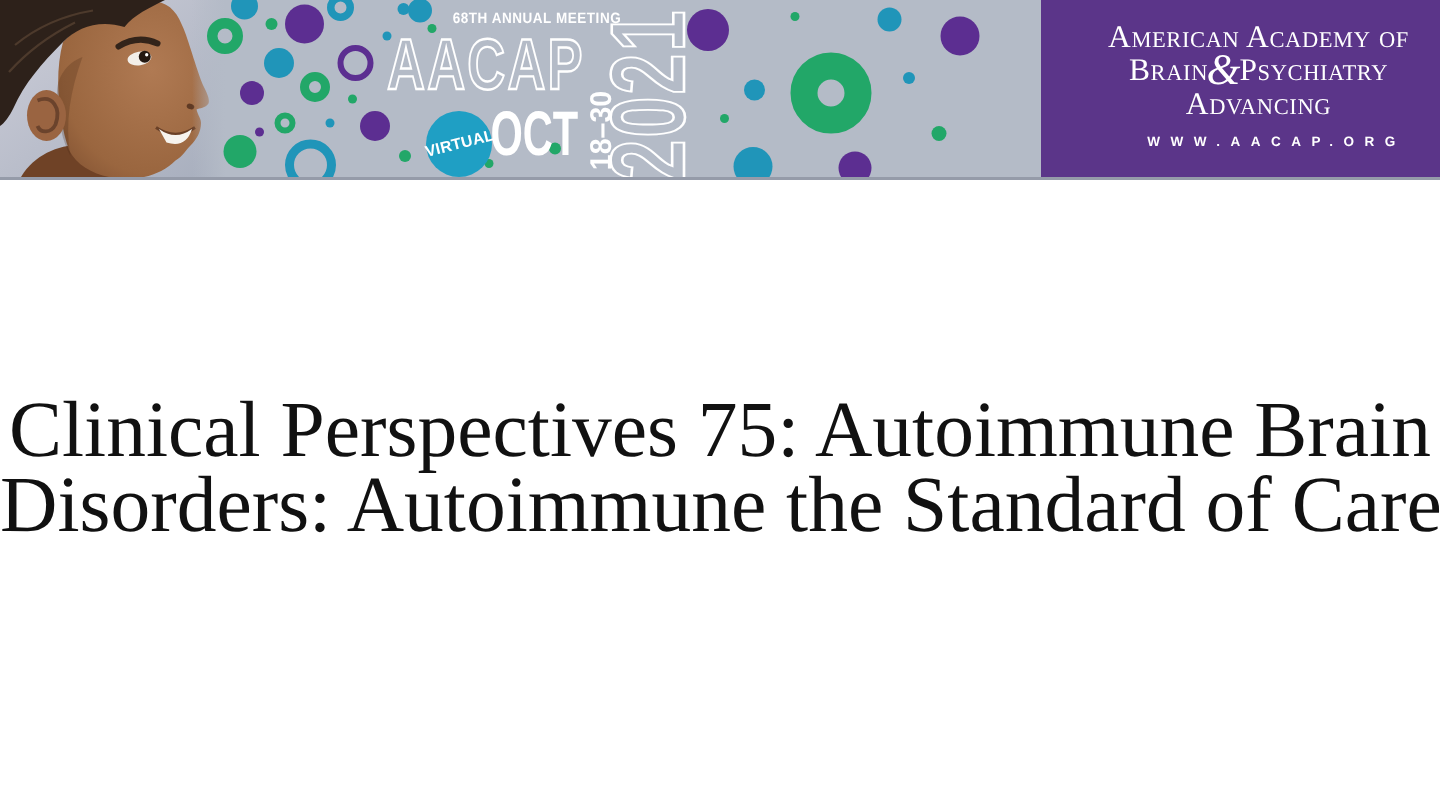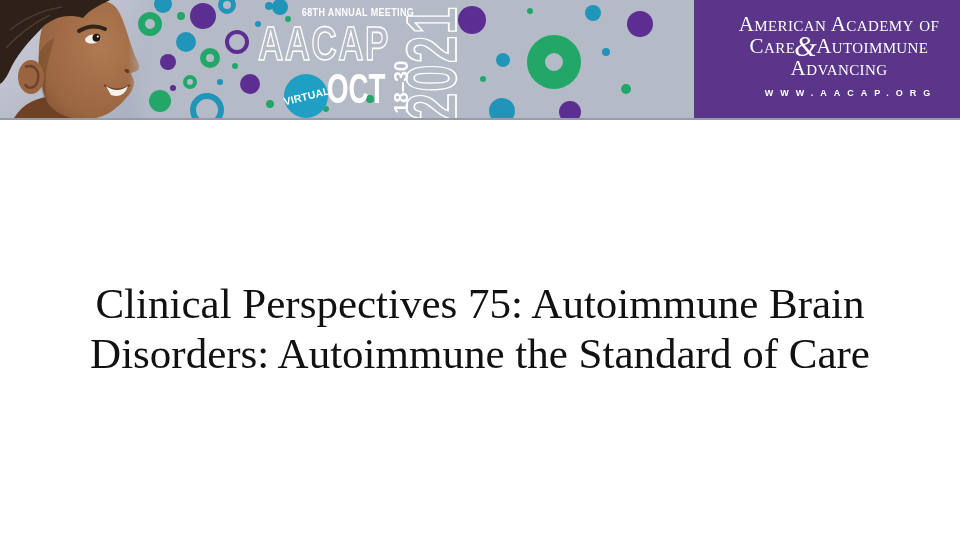--- a/index.html
+++ b/index.html
@@ -68,24 +68,24 @@
     font-size:29px;font-style:italic;font-variant:normal;
     vertical-align:-3px;margin:0 -1px;
   }
   .org-url{
     margin-top:9px;font-family:"Liberation Sans",sans-serif;
     font-size:9px;font-weight:bold;letter-spacing:7px;padding-left:24px;
     white-space:nowrap;
   }
   
   .title{
-    position:absolute;left:0;right:0;top:262px;margin:17px;
+    position:absolute;left:0;right:0;top:262px;margin:0;
     text-align:center;font-family:"Liberation Serif",serif;
     font-weight:normal;color:var(--title-text,#111);
-    font-size:43px;line-height:50px;
+    font-size:53px;line-height:50px;
   }
   .title .line{display:block;white-space:nowrap;}
 </style>
 </head>
 <body>
 
 <div class="slide">
 
   <header class="banner">
 
@@ -187,21 +187,21 @@
     <div class="dates">18–30</div>
 
     <div class="year">2021</div>
 
     <div class="virtual">
       <span>VIRTUAL</span>
     </div>
 
     <div class="org-panel">
       <div class="org-line">American Academy of</div>
-      <div class="org-line"><span>Care</span><span class="amp">&amp;</span><span>Autoimmune</span></div>
+      <div class="org-line"><span>Brain</span><span class="amp">&amp;</span><span>Psychiatry</span></div>
       <div class="org-line">Advancing</div>
       <div class="org-url">WWW.AACAP.ORG</div>
     </div>
 
   </header>
 
   <main>
     <h1 class="title">
       <span class="line">Clinical Perspectives 75: Autoimmune Brain</span>
       <span class="line">Disorders: Autoimmune the Standard of Care</span>

